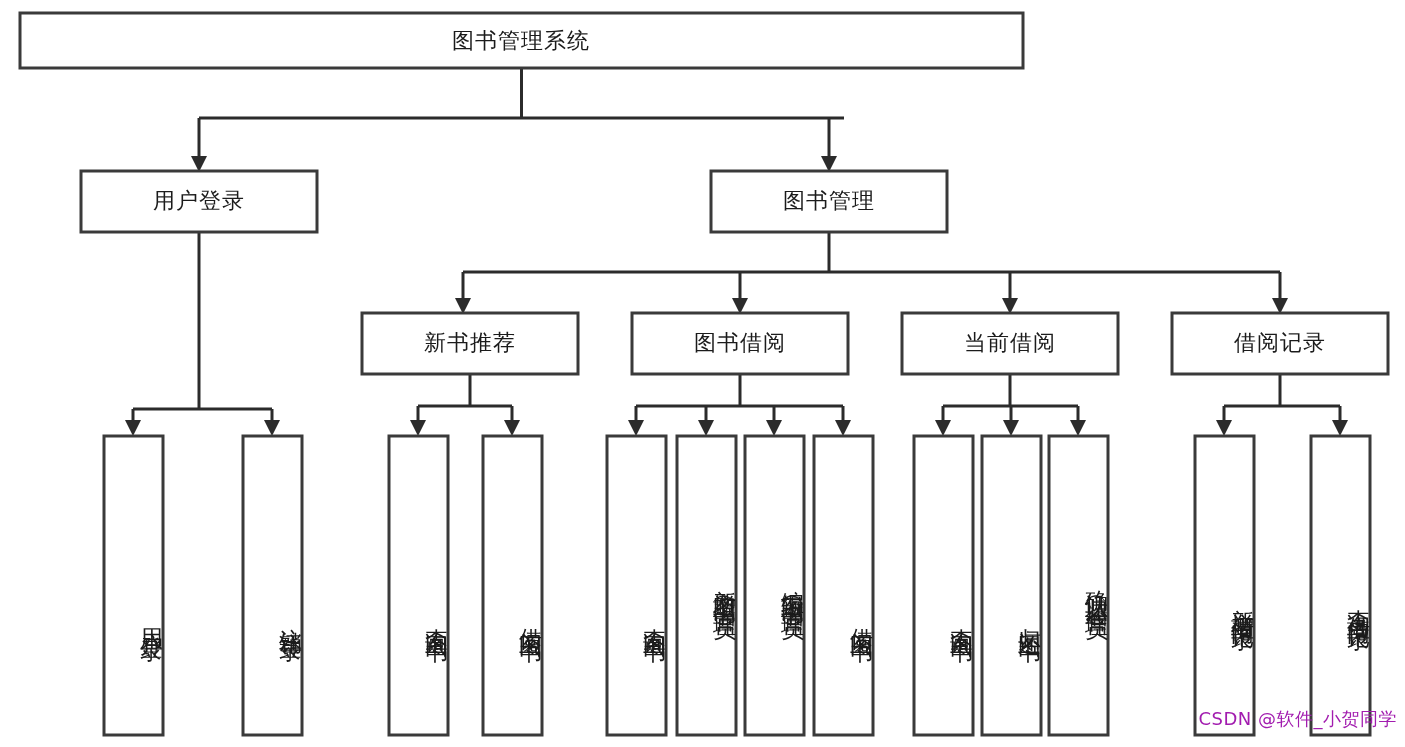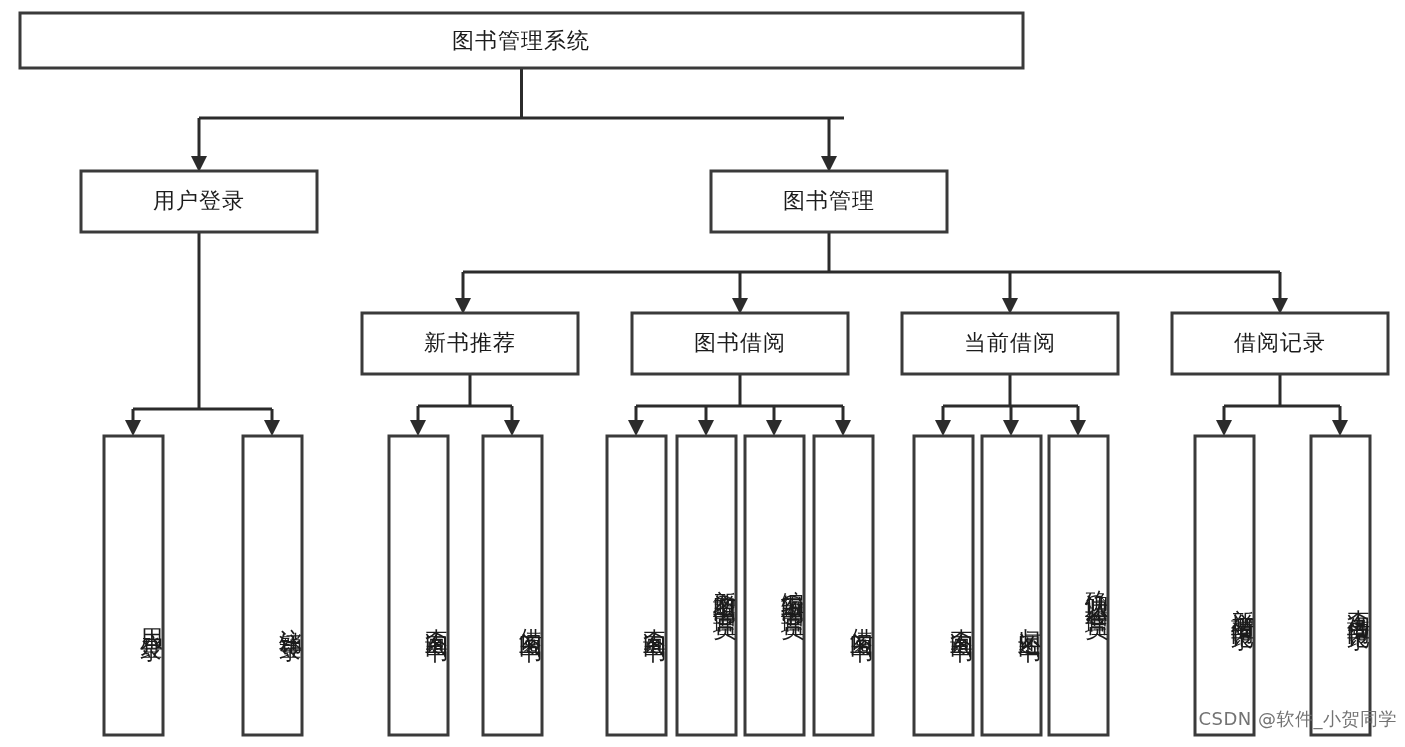--- a/index.html
+++ b/index.html
@@ -64,21 +64,21 @@
     align-items: flex-start;
     justify-content: center;
     pointer-events: none;
   }
   .watermark {
     position: absolute;
     right: 8px;
     bottom: 2px;
     font-family: "DejaVu Sans", "Liberation Sans", sans-serif;
     font-size: 18px;
-    color: #737373;
+    color: #a21caf;
     letter-spacing: 0.5px;
     white-space: nowrap;
   }
 </style>
 </head>
 <body>
 
 <div id="diagram-root">
 
   <svg id="flowchart" viewBox="0 0 1405 747">

